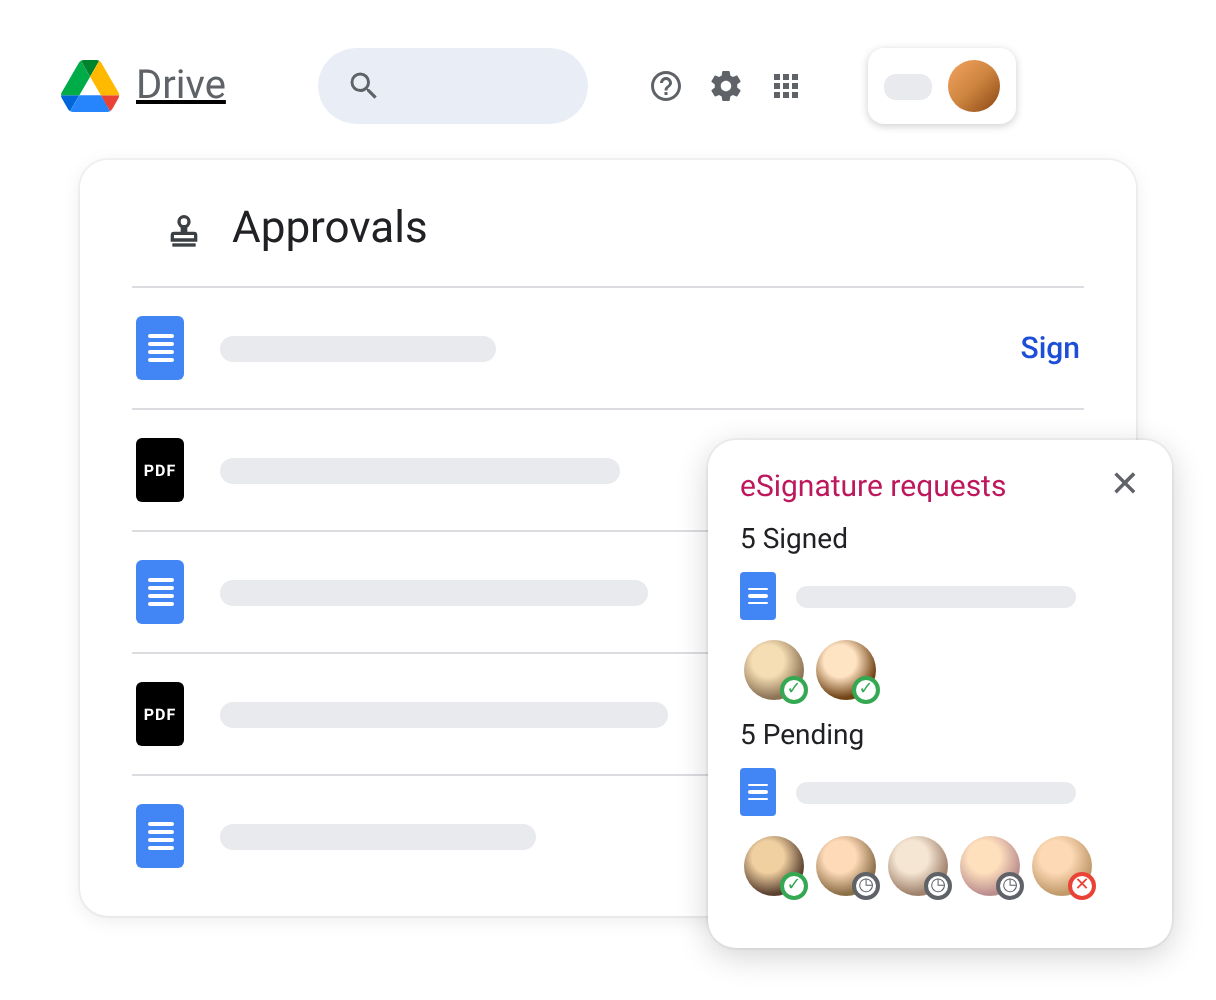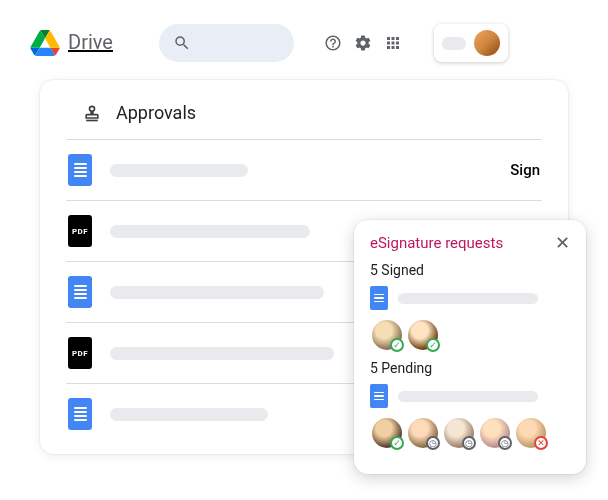--- a/index.html
+++ b/index.html
@@ -18,31 +18,31 @@
     .user-avatar { width: 26px; height: 26px; border-radius: 50%; background: linear-gradient(135deg, #f4a460 0%, #cd853f 50%, #8b4513 100%); }
     
     
     .activity-card { background: #fff; border-radius: 14px; box-shadow: 0 2px 10px rgba(0,0,0,0.08), 0 0 0 1px rgba(0,0,0,0.04); margin: 18px 0 0 40px; width: 528px; padding: 18px 26px 10px; position: relative; }
     .card-header { display: flex; align-items: center; justify-content: space-between; margin-bottom: 18px; }
     .card-title { font-size: 19px; color: #3c4043; font-weight: 400; }
     .card-header-icons { display: flex; gap: 16px; }
     .header-icon { width: 18px; height: 18px; color: #3c4043; }
     
     .approvals-header { display: flex; align-items: center; gap: 14px; padding: 4px 16px 16px; }
-    .approvals-label { font-size: 18px; color: #202124; }
+    .approvals-label { font-size: 22px; color: #202124; }
     
     .doc-row { display: flex; align-items: center; gap: 18px; padding: 14px 2px; border-top: 1px solid #dadce0; }
     .doc-icon { width: 24px; height: 32px; border-radius: 3px; display: flex; align-items: center; justify-content: center; flex-shrink: 0; }
     .doc-icon.docs { background: #4285f4; }
     .doc-icon.pdf { background: #000000; }
     .doc-lines { display: flex; flex-direction: column; gap: 2px; align-items: center; }
     .doc-line { width: 13px; height: 2px; background: #fff; border-radius: 1px; }
     .pdf-text { color: #fff; font-size: 8px; font-weight: 700; letter-spacing: 0.5px; }
     .doc-placeholder { flex: 0 0 auto; height: 13px; background: #e8eaed; border-radius: 7px; }
-    .sign-link { margin-left: auto; color: #000000; font-size: 15px; font-weight: 500; cursor: pointer; }
+    .sign-link { margin-left: auto; color: #1d4ed8; font-size: 15px; font-weight: 500; cursor: pointer; }
     
     
     .esign-card { position: absolute; right: 22px; top: 220px; width: 232px; background: #fff; border-radius: 14px; box-shadow: 0 4px 16px rgba(0,0,0,0.18), 0 0 0 1px rgba(0,0,0,0.04); padding: 14px 16px 16px; z-index: 10; }
     .esign-header { display: flex; justify-content: space-between; align-items: center; margin-bottom: 10px; }
     .esign-title { font-size: 15px; color: #be185d; }
     .close-x { font-size: 18px; color: #5f6368; cursor: pointer; line-height: 1; }
     .status-label { font-size: 14px; color: #202124; margin: 6px 0 8px; }
     
     .file-row { display: flex; align-items: center; gap: 10px; margin-bottom: 10px; }
     .small-doc-icon { width: 18px; height: 24px; background: #4285f4; border-radius: 2px; display: flex; align-items: center; justify-content: center; flex-shrink: 0; }

